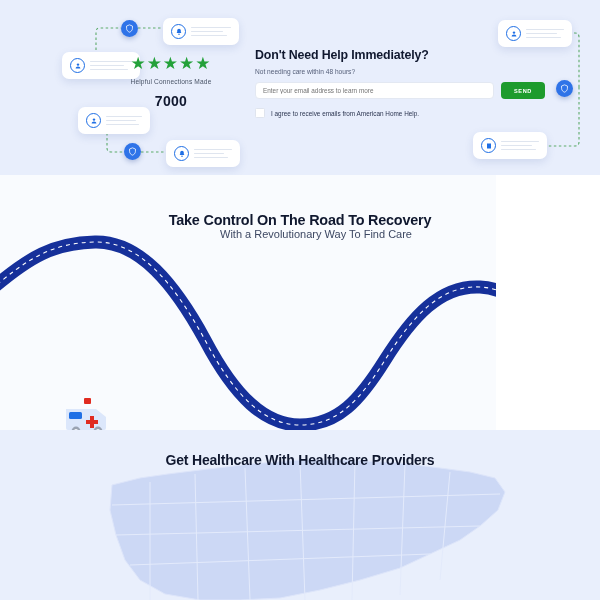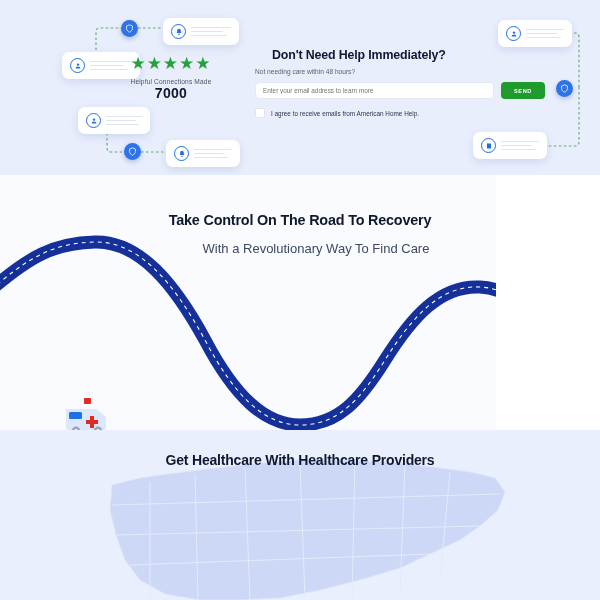--- a/index.html
+++ b/index.html
@@ -35,24 +35,24 @@
     display:flex;align-items:center;justify-content:center;z-index:4;
   }
   .node svg{display:block;}
 
   .dash{position:absolute;z-index:2;}
   .dash svg{display:block;overflow:visible;}
 
   .stats{position:absolute;left:116px;top:55px;width:110px;text-align:center;z-index:5;}
   .stars{color:#24a13a;font-size:17px;letter-spacing:1px;line-height:1;}
   .stats-label{font-size:6.6px;color:#4a5568;margin-top:6px;letter-spacing:.15px;}
-  .stats-num{font-size:14px;font-weight:bold;color:#10182f;letter-spacing:.3px;}
+  .stats-num{font-size:14px;font-weight:bold;color:#10182f;margin-top:8px;letter-spacing:.3px;}
 
   .form-wrap{position:absolute;left:255px;top:48px;width:290px;z-index:5;}
-  .form-title{font-size:12.4px;font-weight:bold;color:#10182f;letter-spacing:-.15px;margin-left:17px;}
+  .form-title{font-size:12.4px;font-weight:bold;color:#10182f;letter-spacing:-.15px;}
   .form-sub{font-size:6.6px;color:#56607a;margin-top:6px;}
   .form-row{display:flex;gap:7px;margin-top:7px;align-items:stretch;}
   .email-input{
     flex:1;background:#fff;border:1px solid #e3e8f2;border-radius:4px;
     height:15px;line-height:15px;padding:0 7px;font-size:6.4px;color:#9aa3b5;
     font-family:"Liberation Sans",sans-serif;
   }
   .send-btn{
     width:44px;background:#1d9b2d;border-radius:4px;border:none;color:#fff;
     font-size:5.6px;font-weight:bold;letter-spacing:.6px;cursor:pointer;
@@ -61,21 +61,21 @@
   .agree{display:flex;align-items:center;gap:6px;margin-top:9px;}
   .cb{width:8px;height:8px;background:#fff;border:1px solid #dfe4ee;border-radius:1.5px;flex:0 0 auto;}
   .agree-txt{font-size:6.4px;color:#2b3550;}
 
   
   .road-sec{position:relative;width:496px;height:255px;background:#f9fbfe;overflow:hidden;}
   .road-svg{position:absolute;left:0;top:0;}
 
   .road-head{position:absolute;left:0;top:37px;width:600px;text-align:center;z-index:5;}
   .road-title{font-size:14.4px;font-weight:bold;color:#10182f;letter-spacing:-.2px;}
-  .road-sub{font-size:13px;color:#3d4863;margin-top:13px;padding-left:32px;}
+  .road-sub{font-size:11px;color:#3d4863;padding-left:32px;}
 
   .amb{position:absolute;left:60px;top:222px;z-index:4;}
 
   
   .map-sec{position:relative;width:600px;height:170px;background:#e9effc;overflow:hidden;}
   .map-title{position:absolute;left:0;top:22px;width:600px;text-align:center;
     font-size:14px;font-weight:bold;color:#10182f;letter-spacing:-.2px;z-index:6;}
   .map-svg{position:absolute;left:0;top:0;}
 </style>
 </head>

